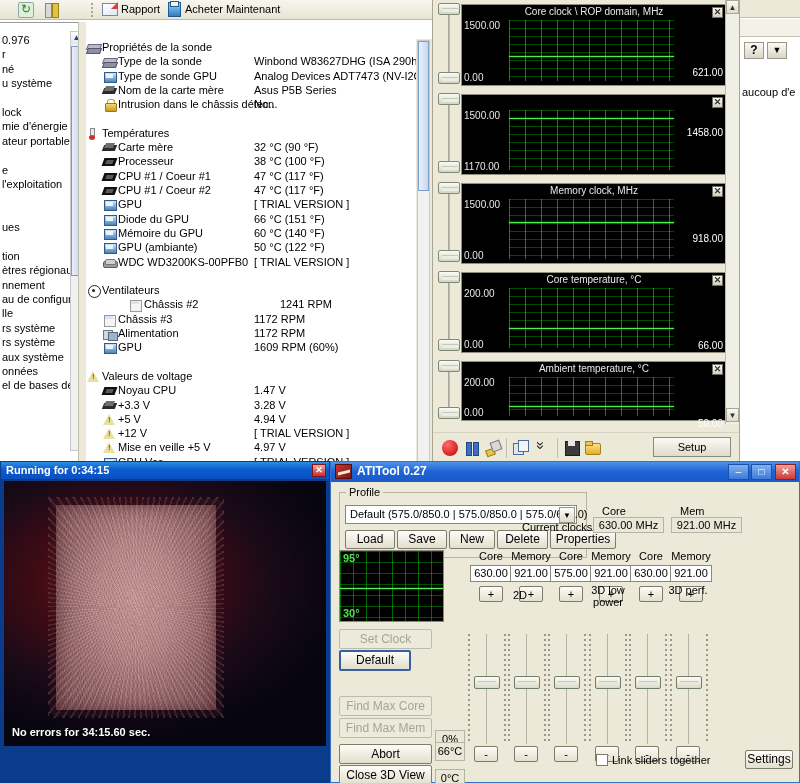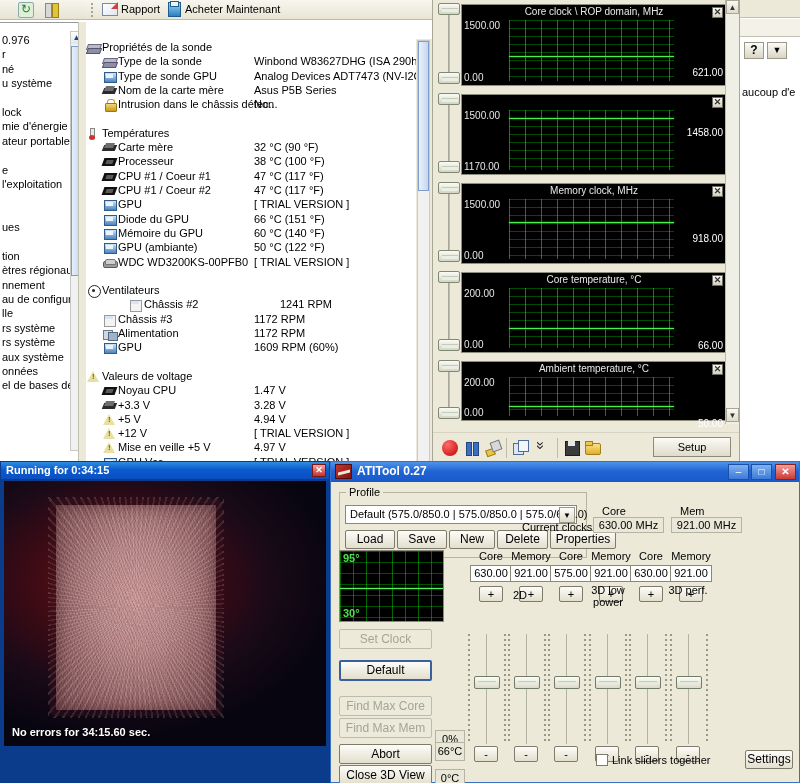--- a/index.html
+++ b/index.html
@@ -719,21 +719,21 @@
 
     <div class="ati-graph" style="left:8px; top:88px; width:105px; height:72px;">
       <div class="g"></div>
       <div class="ln"></div>
       <div class="lab" style="top:1px;">95°</div>
       <div class="lab" style="bottom:2px;">30°</div>
     </div>
 
     <div id="ati-left-buttons">
         <div class="btn disabled" style="position: absolute; left: 8px; top: 167px; width: 93px; height: 20px; line-height: 18px;">Set Clock</div>
-        <div class="btn default-sel" style="position: absolute; left: 8px; top: 198px; width: 93px; height: 21px; line-height: 17px;">Default</div>
+        <div class="btn default-sel" style="position: absolute; left: 8px; top: 188px; width: 72px; height: 21px; line-height: 17px;">Default</div>
         <div class="btn disabled" style="position: absolute; left: 8px; top: 234px; width: 93px; height: 20px; line-height: 18px;">Find Max Core</div>
         <div class="btn disabled" style="position: absolute; left: 8px; top: 256px; width: 93px; height: 20px; line-height: 18px;">Find Max Mem</div>
         <div class="btn" style="position: absolute; left: 8px; top: 282px; width: 93px; height: 20px; line-height: 18px;">Abort</div>
         <div class="btn" style="position: absolute; left: 8px; top: 303px; width: 93px; height: 20px; line-height: 18px;">Close 3D View</div>
       </div>
     <div id="ati-status-boxes">
         <div class="robox" style="position: absolute; left: 104px; top: 268px; width: 30px; height: 19px; line-height: 17px;">0%</div>
         <div class="robox" style="position: absolute; left: 104px; top: 280px; width: 30px; height: 19px; line-height: 17px;">66°C</div>
         <div class="robox" style="position: absolute; left: 104px; top: 307px; width: 30px; height: 19px; line-height: 17px;">0°C</div>
       </div>

